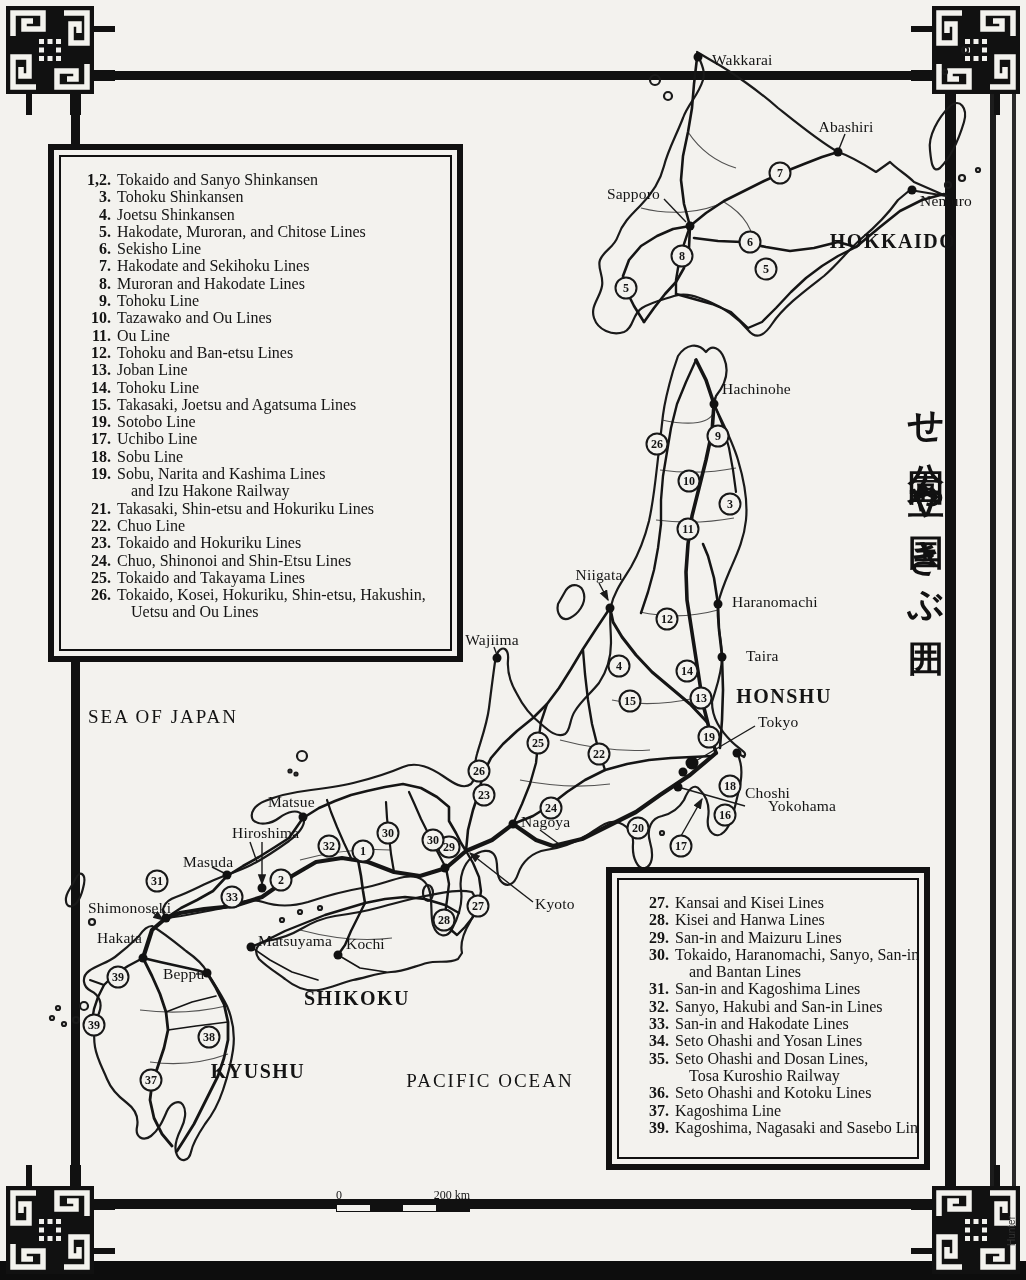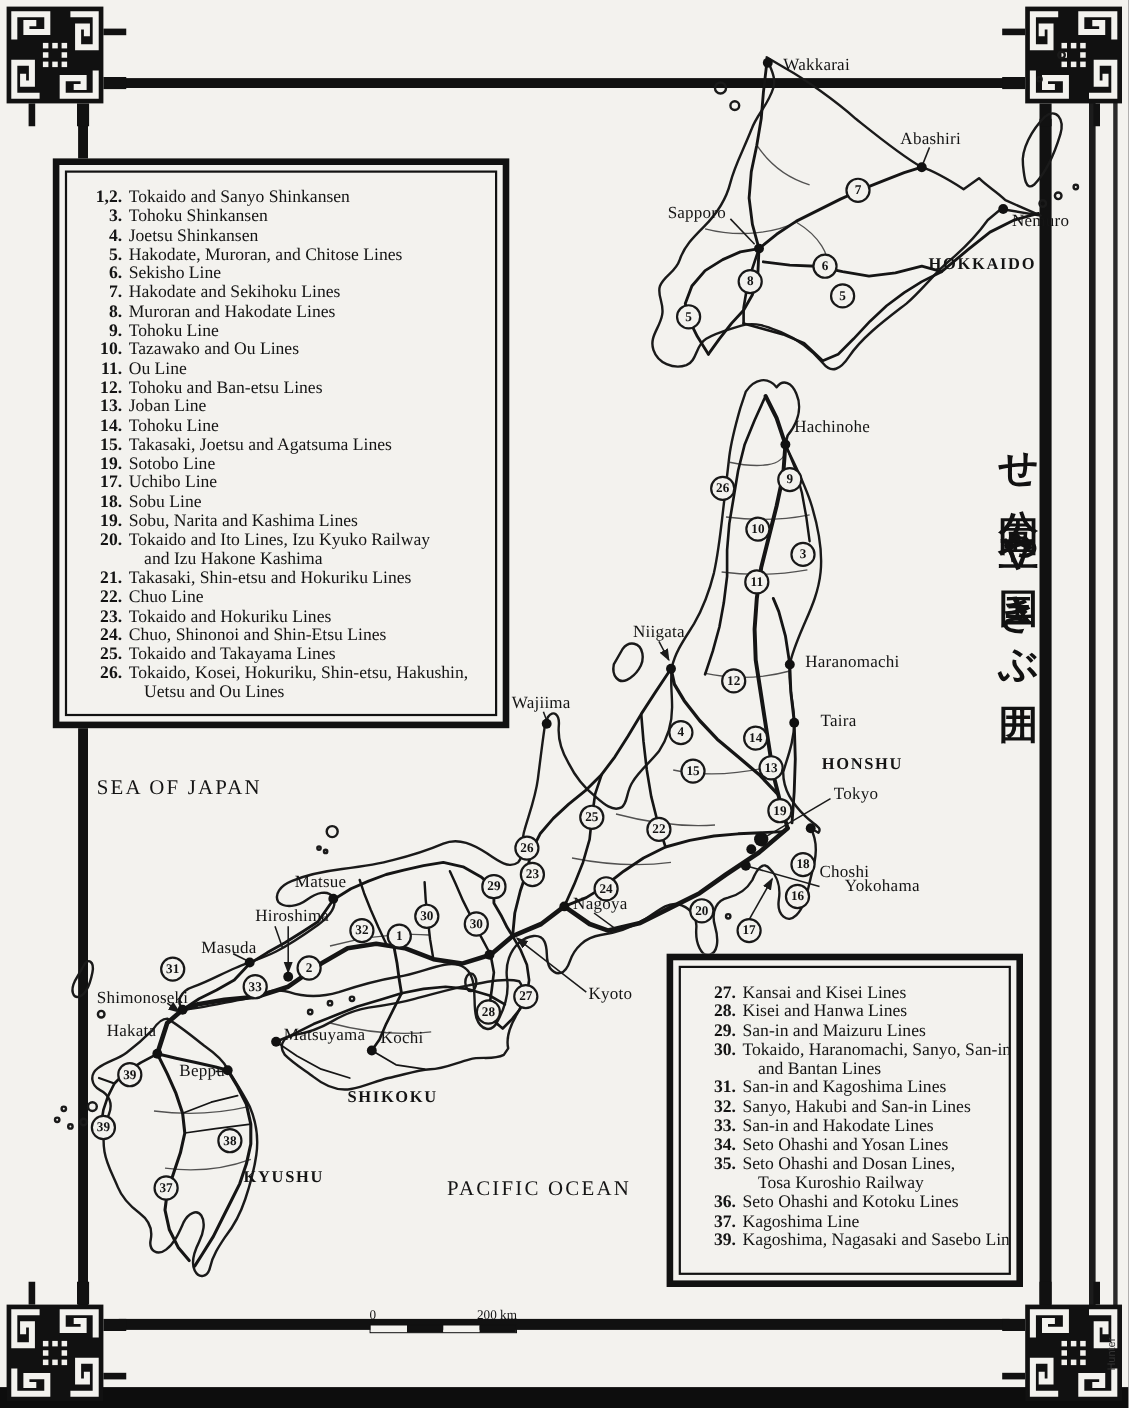--- a/index.html
+++ b/index.html
@@ -19,21 +19,21 @@
 
   
   .marker{position:absolute;width:23px;height:23px;border:2px solid #181818;border-radius:50%;
           background:#f3f2ee;font-weight:700;font-size:12px;line-height:19px;text-align:center;
           transform:translate(-50%,-50%);box-sizing:border-box;z-index:6;}
   .dot{position:absolute;background:#111;border-radius:50%;transform:translate(-50%,-50%);z-index:5;}
   .lbl{position:absolute;font-size:15.5px;white-space:nowrap;transform:translate(0,-50%);
        letter-spacing:.2px;z-index:7;}
   .lbl.center{transform:translate(-50%,-50%);}
   .lbl.right{transform:translate(-100%,-50%);}
-  .region{position:absolute;font-weight:700;font-size:15px;letter-spacing:1.5px;white-space:nowrap;
+  .region{position:absolute;font-weight:700;font-size:20px;letter-spacing:1.5px;white-space:nowrap;
           transform:translate(-50%,-50%);z-index:7;}
   .sea{position:absolute;font-size:19px;letter-spacing:2px;white-space:nowrap;
        transform:translate(-50%,-50%);z-index:7;}
 
   
   .scalebar{position:absolute;left:336px;top:1188px;width:134px;z-index:7;}
   .scalebar .labels{position:relative;height:14px;font-size:12px;}
   .scalebar .l0{position:absolute;left:0;top:0;}
   .scalebar .l200{position:absolute;right:0;top:0;}
   .scalebar .bar{display:flex;border:1.5px solid #111;height:6px;margin-top:2px;}
@@ -299,21 +299,21 @@
       <div class="marker" style="position: absolute; left: 538px; top: 743px;">25</div>
       <div class="marker" style="position: absolute; left: 599px; top: 754px;">22</div>
       <div class="marker" style="position: absolute; left: 709px; top: 737px;">19</div>
       <div class="marker" style="position: absolute; left: 730px; top: 786px;">18</div>
       <div class="marker" style="position: absolute; left: 725px; top: 815px;">16</div>
       <div class="marker" style="position: absolute; left: 681px; top: 846px;">17</div>
       <div class="marker" style="position: absolute; left: 638px; top: 828px;">20</div>
       <div class="marker" style="position: absolute; left: 479px; top: 771px;">26</div>
       <div class="marker" style="position: absolute; left: 484px; top: 795px;">23</div>
       <div class="marker" style="position: absolute; left: 551px; top: 808px;">24</div>
-      <div class="marker" style="position: absolute; left: 449px; top: 806px; border-radius: 11px;">29</div>
+      <div class="marker" style="position: absolute; left: 449px; top: 847px; border-radius: 11px;">29</div>
       <div class="marker" style="position: absolute; left: 388px; top: 833px;">30</div>
       <div class="marker" style="position: absolute; left: 433px; top: 840px;">30</div>
       <div class="marker" style="position: absolute; left: 329px; top: 846px;">32</div>
       <div class="marker" style="position: absolute; left: 363px; top: 851px;">1</div>
       <div class="marker" style="position: absolute; left: 281px; top: 880px;">2</div>
       <div class="marker" style="position: absolute; left: 478px; top: 906px;">27</div>
       <div class="marker" style="position: absolute; left: 444px; top: 920px;">28</div>
       <div class="marker" style="position: absolute; left: 157px; top: 881px;">31</div>
       <div class="marker" style="position: absolute; left: 232px; top: 897px;">33</div>
       <div class="marker" style="position: absolute; left: 118px; top: 977px;">39</div>
@@ -419,25 +419,21 @@
           </div>
           <div class="leg-row">
             <span class="leg-num">18.</span>
             <span class="leg-text">Sobu Line</span>
           </div>
           <div class="leg-row">
             <span class="leg-num">19.</span>
             <span class="leg-text">Sobu, Narita and Kashima Lines</span>
           </div>
           <div class="leg-row">
-            <span class="leg-num">20.</span>
-            <span class="leg-text">Tokaido and Ito Lines, Izu Kyuko Railway</span>
-          </div>
-          <div class="leg-row">
-            <span class="leg-cont">and Izu Hakone Kashima</span>
+            <span class="leg-cont">and Izu Hakone Railway</span>
           </div>
           <div class="leg-row">
             <span class="leg-num">21.</span>
             <span class="leg-text">Takasaki, Shin-etsu and Hokuriku Lines</span>
           </div>
           <div class="leg-row">
             <span class="leg-num">22.</span>
             <span class="leg-text">Chuo Line</span>
           </div>
           <div class="leg-row">

